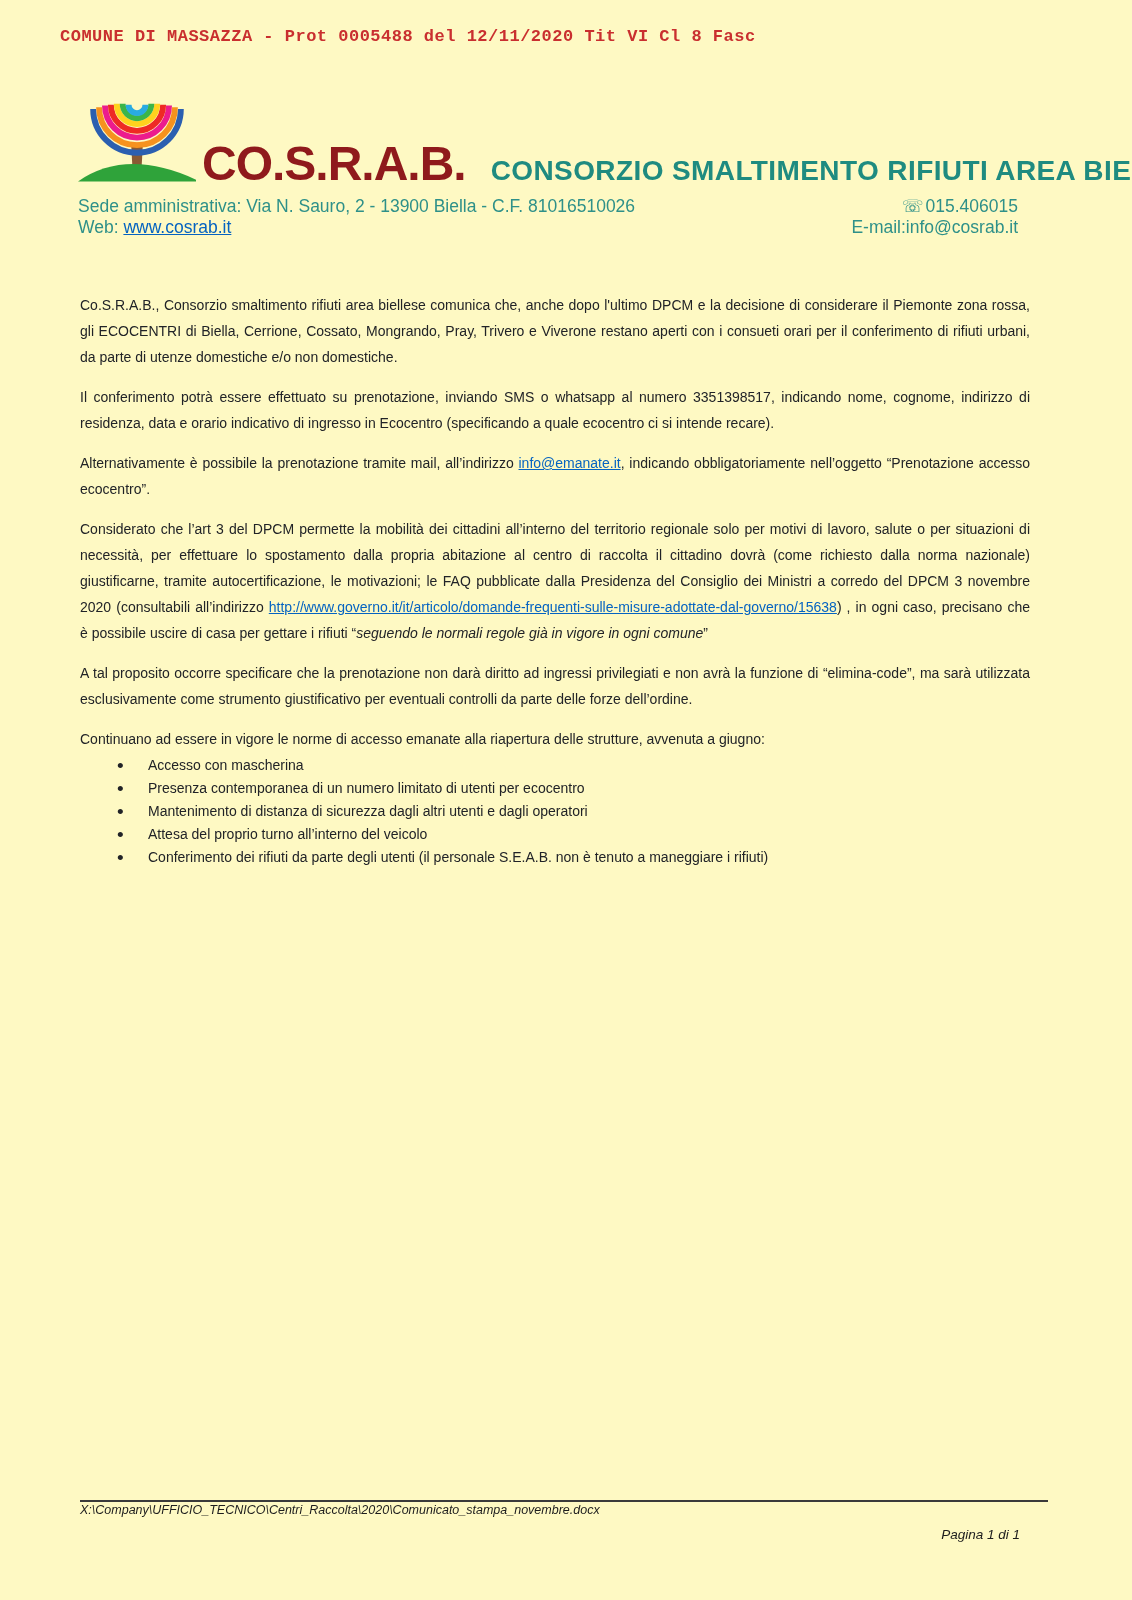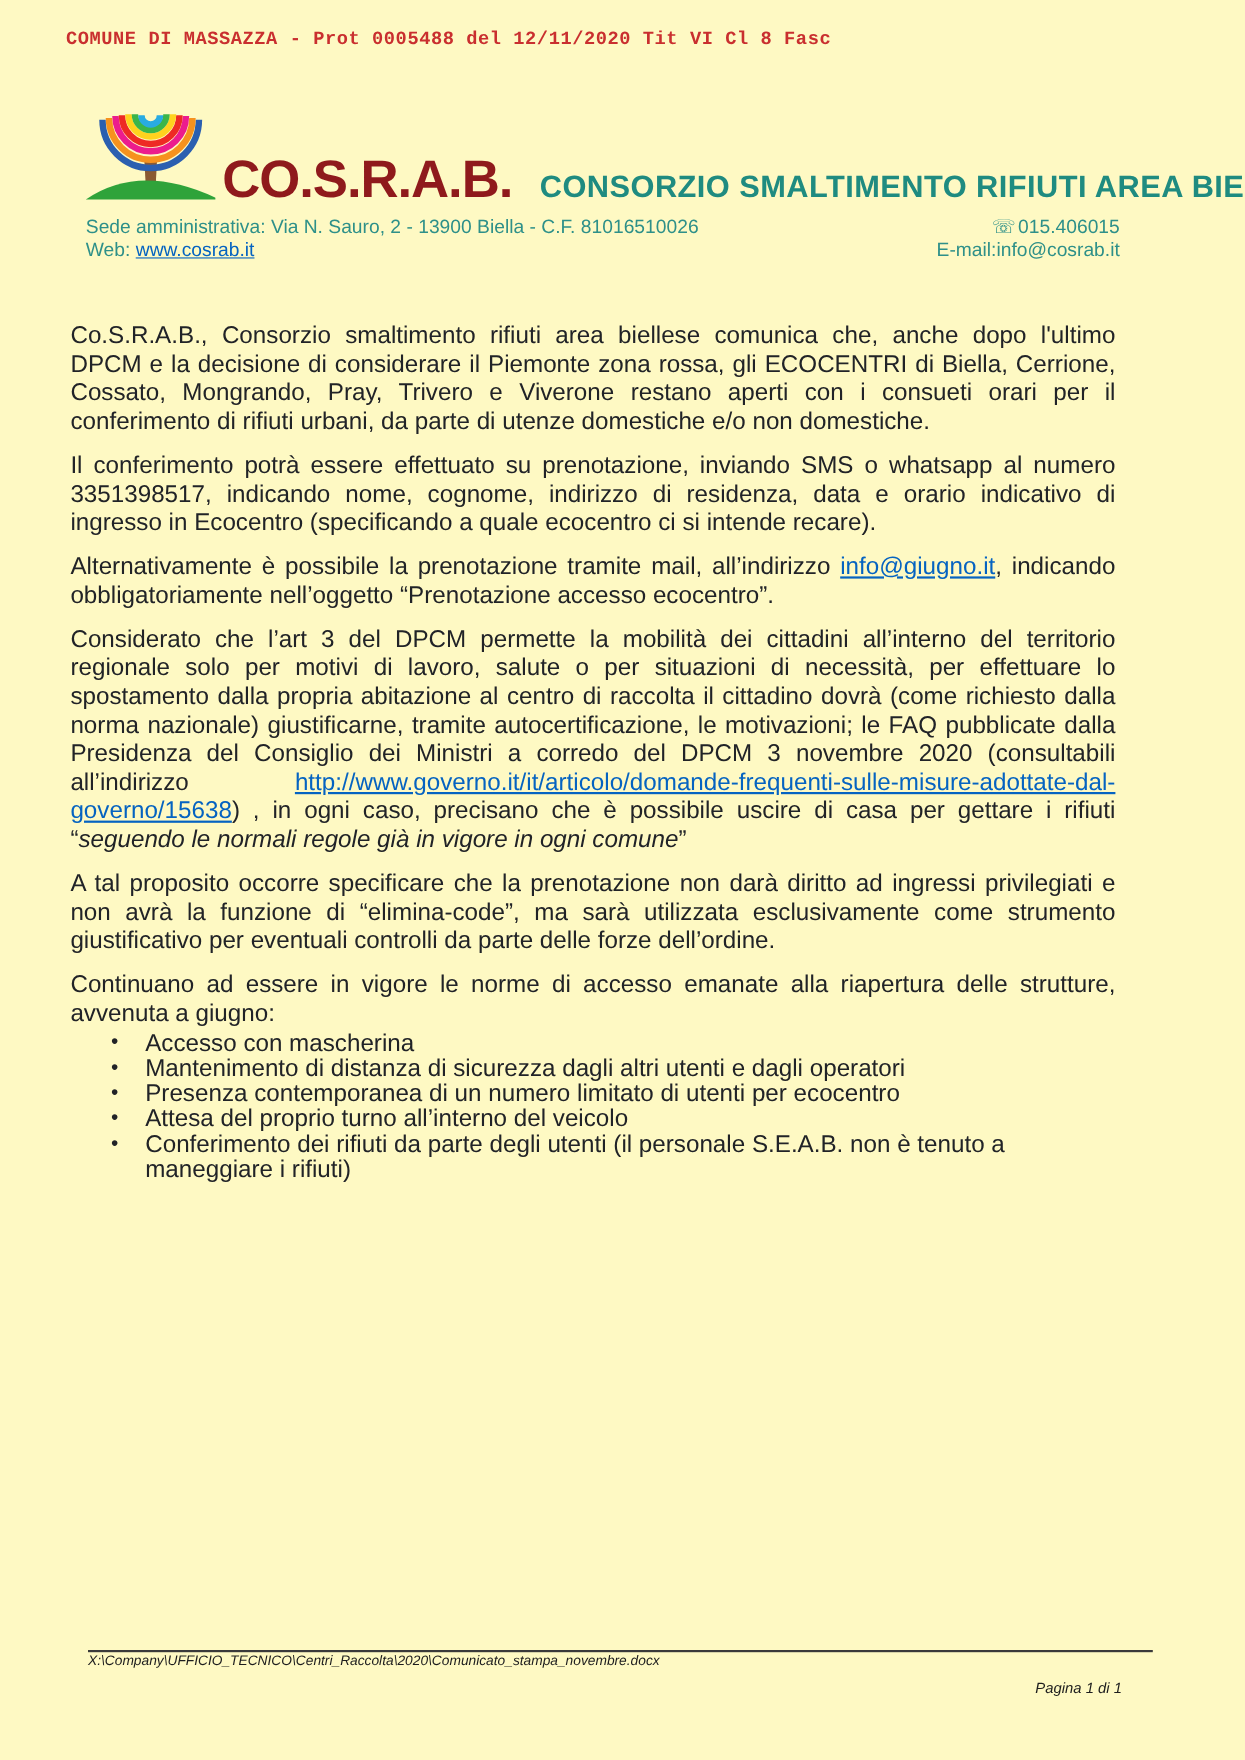--- a/index.html
+++ b/index.html
@@ -31,22 +31,22 @@
   .org-subtitle{
     font-size:28px;font-weight:bold;letter-spacing:.4px;
     color:#1f8b80;margin-left:12px;
   }
   .addr{margin-top:6px;color:#2e9089;font-size:17.5px;line-height:21px;}
   .addr-row{display:flex;justify-content:space-between;}
   .addr a.link, a.link{color:#0563c1;text-decoration:underline;cursor:pointer;}
   .phone-icon{margin-right:2px;}
   
   .bodytext{
-    position:absolute;left:64px;top:292px;width:950px;
-    font-size:22px;line-height:26px;color:#212327;
+    position:absolute;left:80px;top:292px;width:950px;
+    font-size:14px;line-height:26px;color:#212327;
     text-align:justify;
   }
   .bodytext p{margin:0 0 14px 0;}
   .bodytext .italic{font-style:italic;}
   .bodytext a.link{overflow-wrap:anywhere;}
   .intro{margin-bottom:2px !important;}
   ul.bullets{list-style:none;margin:0;padding:0;}
   ul.bullets li{
     position:relative;padding-left:68px;line-height:23px;
     text-align:left;
@@ -110,28 +110,28 @@
           <span>Web: </span><a class="link" href="#">www.cosrab.it</a>
         </span>
         <span>E-mail:info@cosrab.it</span>
       </div>
     </div>
   </header>
 
   <main class="bodytext">
     <p><span>Co.S.R.A.B., Consorzio smaltimento rifiuti area biellese comunica che, anche dopo l'ultimo DPCM e la decisione di considerare il Piemonte zona rossa, gli ECOCENTRI di Biella, Cerrione, Cossato, Mongrando, Pray, Trivero e Viverone restano aperti con i consueti orari per il conferimento di rifiuti urbani, da parte di utenze domestiche e/o non domestiche.</span></p>
     <p><span>Il conferimento potrà essere effettuato su prenotazione, inviando SMS o whatsapp al numero 3351398517, indicando nome, cognome, indirizzo di residenza, data e orario indicativo di ingresso in Ecocentro (specificando a quale ecocentro ci si intende recare).</span></p>
-    <p><span>Alternativamente è possibile la prenotazione tramite mail, all’indirizzo </span><a href="#" class="link">info@giugno.it</a><span>, indicando obbligatoriamente nell’oggetto “Prenotazione accesso ecocentro”.</span></p>
+    <p><span>Alternativamente è possibile la prenotazione tramite mail, all’indirizzo </span><a href="#" class="link">info@emanate.it</a><span>, indicando obbligatoriamente nell’oggetto “Prenotazione accesso ecocentro”.</span></p>
     <p><span>Considerato che l’art 3 del DPCM permette la mobilità dei cittadini all’interno del territorio regionale solo per motivi di lavoro, salute o per situazioni di necessità, per effettuare lo spostamento dalla propria abitazione al centro di raccolta il cittadino dovrà (come richiesto dalla norma nazionale) giustificarne, tramite autocertificazione, le motivazioni; le FAQ pubblicate dalla Presidenza del Consiglio dei Ministri a corredo del DPCM 3 novembre 2020 (consultabili all’indirizzo </span><a href="#" class="link">http://www.governo.it/it/articolo/domande-frequenti-sulle-misure-adottate-dal-governo/15638</a><span>) , in ogni caso, precisano che è possibile uscire di casa per gettare i rifiuti “</span><span class="italic">seguendo le normali regole già in vigore in ogni comune</span><span>”</span></p>
     <p><span>A tal proposito occorre specificare che la prenotazione non darà diritto ad ingressi privilegiati e non avrà la funzione di “elimina-code”, ma sarà utilizzata esclusivamente come strumento giustificativo per eventuali controlli da parte delle forze dell’ordine.</span></p>
     <p class="intro">Continuano ad essere in vigore le norme di accesso emanate alla riapertura delle strutture, avvenuta a giugno:</p>
     <ul class="bullets">
         <li>Accesso con mascherina</li>
+        <li>Presenza contemporanea di un numero limitato di utenti per ecocentro</li>
         <li>Mantenimento di distanza di sicurezza dagli altri utenti e dagli operatori</li>
-        <li>Presenza contemporanea di un numero limitato di utenti per ecocentro</li>
         <li>Attesa del proprio turno all’interno del veicolo</li>
         <li>Conferimento dei rifiuti da parte degli utenti (il personale S.E.A.B. non è tenuto a maneggiare i rifiuti)</li>
       </ul>
   </main>
 
   <footer class="footer">
     <div class="footer-rule"></div>
     <div class="file-path">X:\Company\UFFICIO_TECNICO\Centri_Raccolta\2020\Comunicato_stampa_novembre.docx</div>
     <div class="page-num">Pagina 1 di 1</div>
   </footer>

